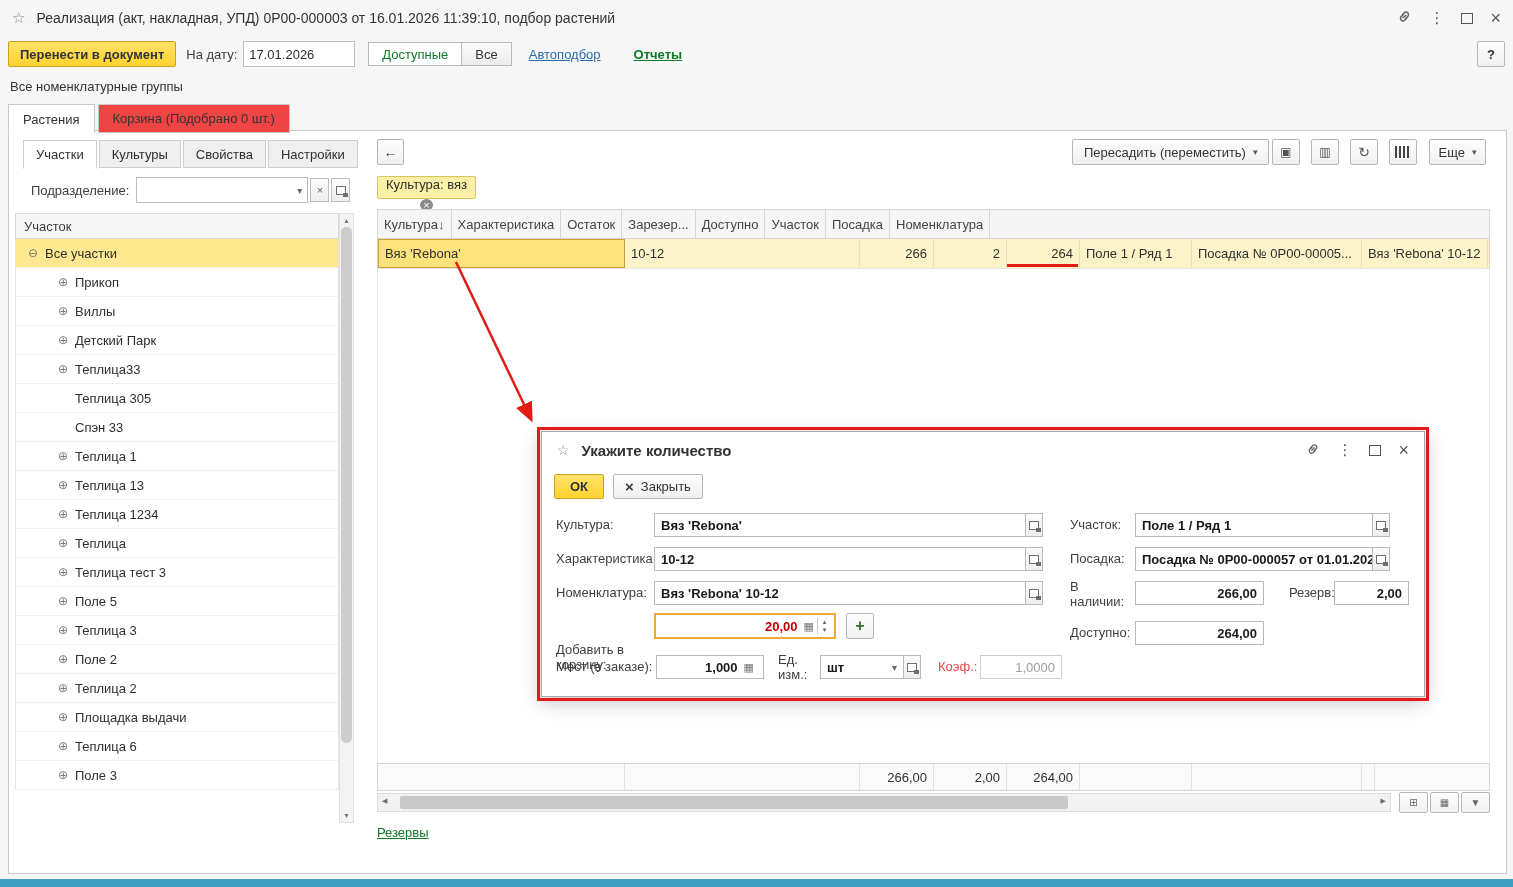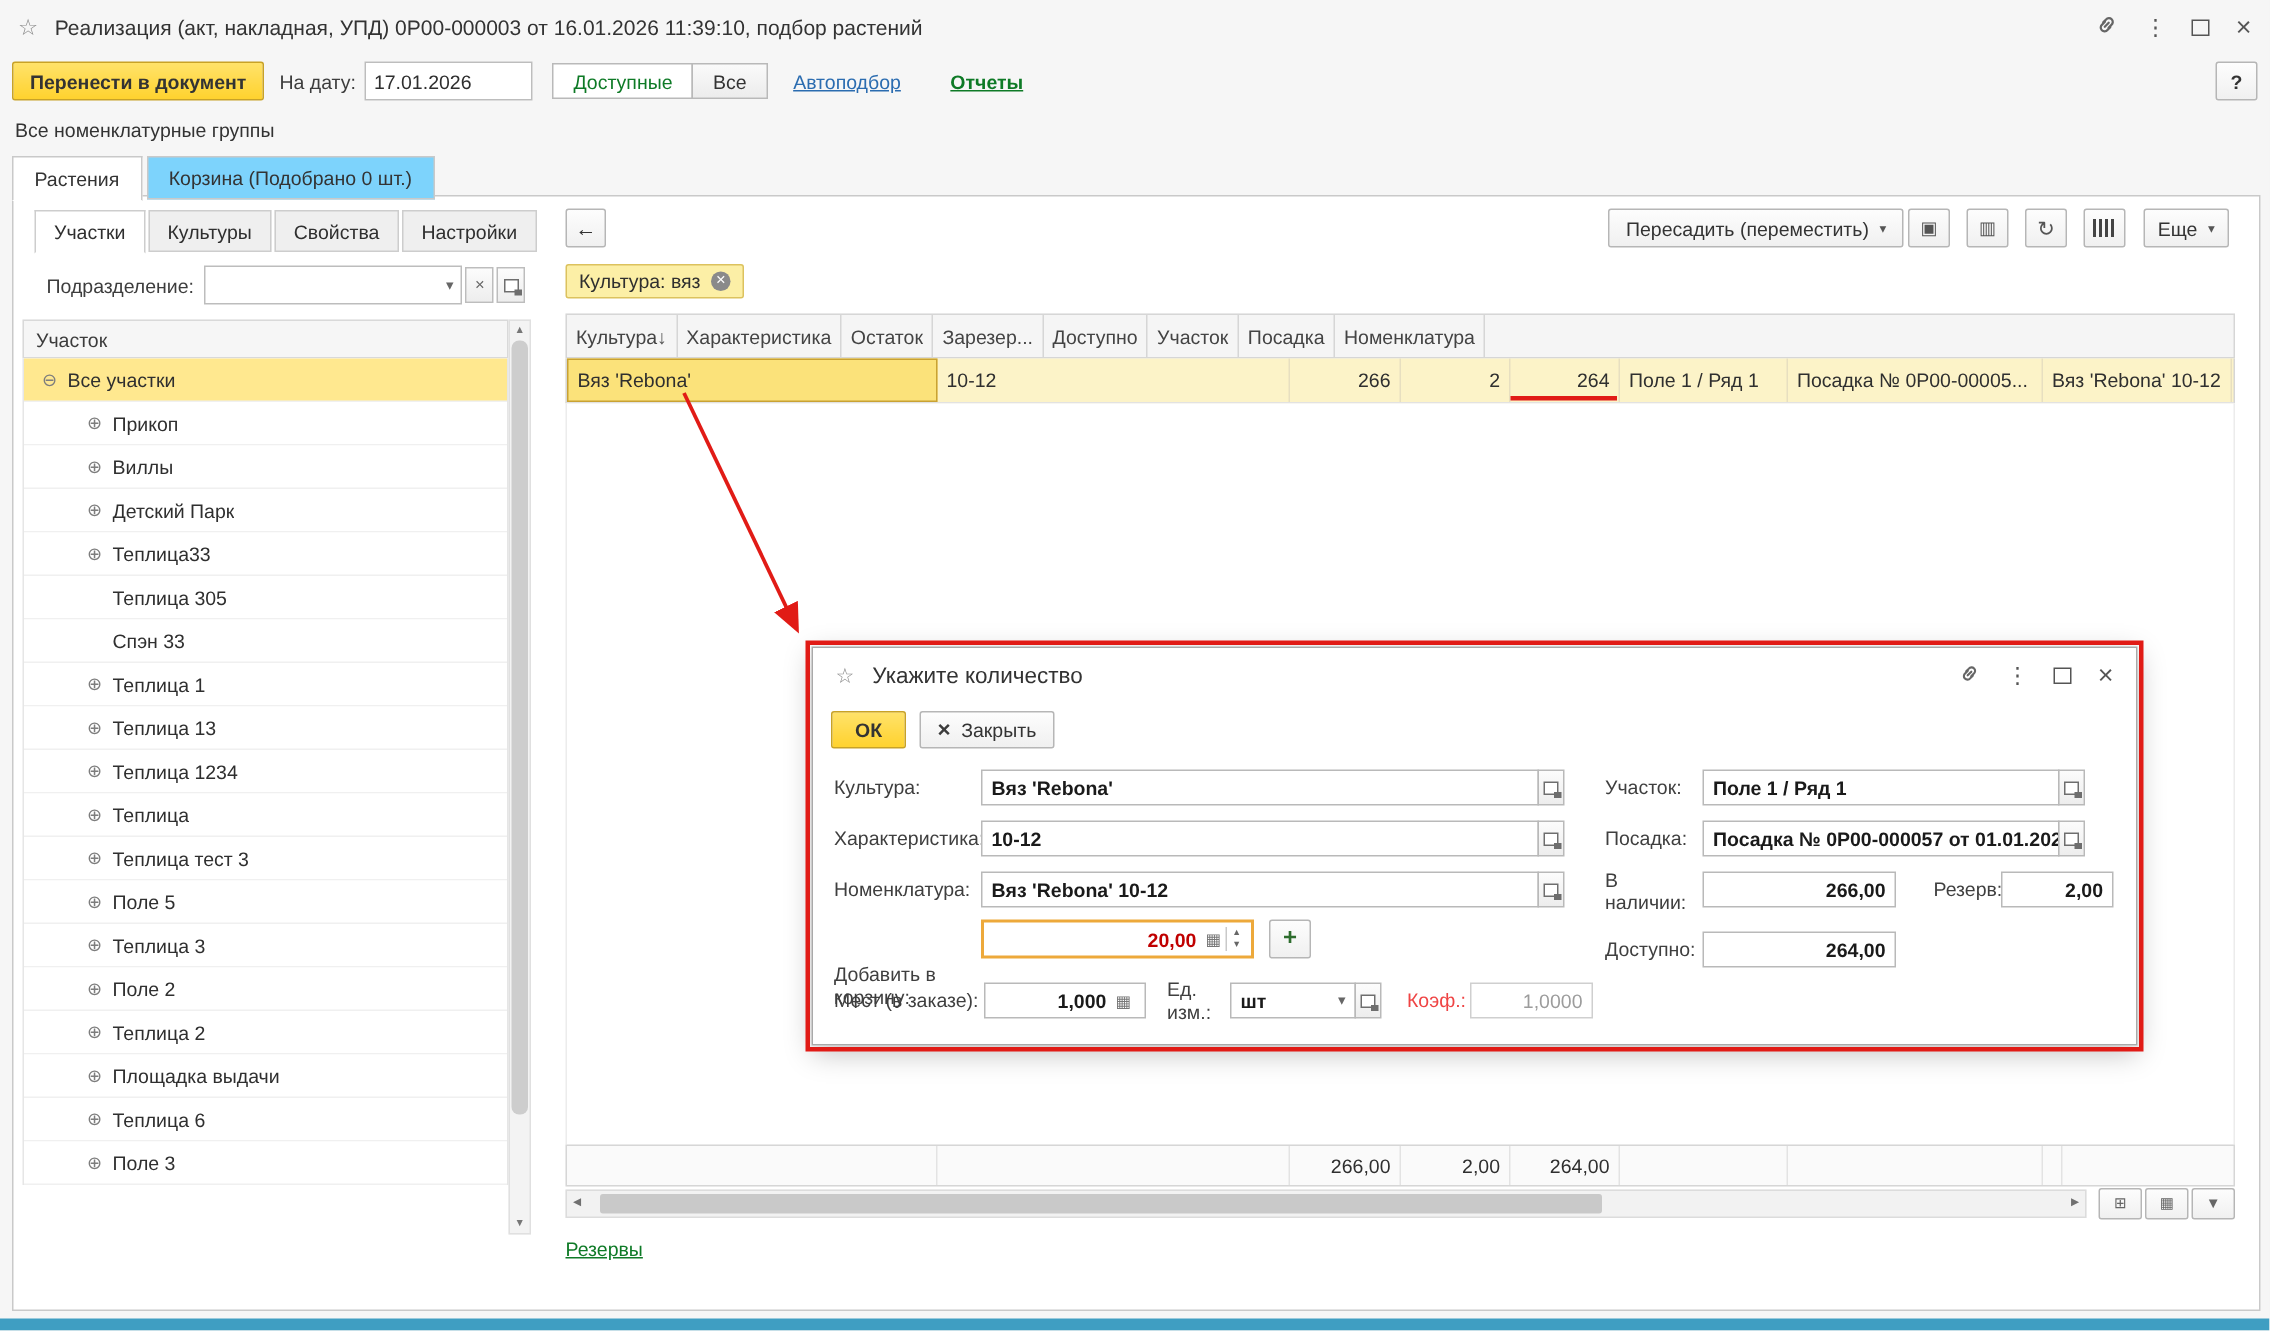--- a/index.html
+++ b/index.html
@@ -31,21 +31,21 @@
   .green{color:#0e7a26;}
   .a-autopick{margin-left:17px;}
   .a-reports{margin-left:33px;font-weight:bold;}
   .help-btn{margin-left:auto;width:28px;font-weight:700;}
   .tb-transfer{margin-right:10px;}
 
   .groups-row{position:absolute;left:10px;top:79px;color:#333;}
 
   
   .tabs-row{position:absolute;left:8px;top:104px;display:flex;z-index:3;}
-  .tab{height:27px;padding:0 14px;display:flex;align-items:center;background:#7dd3fc;border:1px solid #c9c9c9;margin-right:3px;color:#333;}
+  .tab{height:27px;padding:0 14px;display:flex;align-items:center;background:#ef4444;border:1px solid #c9c9c9;margin-right:3px;color:#333;}
   .tab.active{background:#fff;border-bottom-color:#fff;height:28px;}
 
   
   .page{position:absolute;left:8px;top:130px;width:1497px;height:742px;background:#fff;border:1px solid #c9c9c9;}
 
   
   .subtabs{position:absolute;left:14px;top:9px;display:flex;}
   .subtab{height:26px;padding:0 12px;display:flex;align-items:center;background:#efefef;border:1px solid #cdcdcd;margin-right:2px;}
   .subtab.active{background:#fff;border-bottom-color:#fff;height:27px;}
 
@@ -71,21 +71,21 @@
 
   
   .back-btn{position:absolute;left:368px;top:8px;width:27px;height:26px;padding:0;font-size:14px;}
   .move-btn{position:absolute;left:1063px;top:8px;height:26px;}
   .dd2{margin-left:7px;font-size:9px;color:#555;}
   .ib{position:absolute;top:8px;width:28px;height:26px;padding:0;color:#555;font-size:12px;}
   .ib1{left:1263px;} .ib2{left:1302px;} .ib3{left:1341px;font-size:14px;} .ib4{left:1380px;}
   .more-btn{position:absolute;left:1420px;top:8px;height:26px;width:57px;}
   .barcode{width:16px;height:12px;background:repeating-linear-gradient(90deg,#444 0 2px,transparent 2px 4px);}
 
-  .chip{position:absolute;left:368px;top:45px;height:23px;display:flex;align-items:center;gap:7px;background:#fcefa6;border:1px solid #dcc25e;padding:0 8px;border-radius:2px;box-sizing:border-box;}
+  .chip{position:absolute;left:368px;top:45px;height:23px;display:flex;align-items:center;gap:7px;background:#fcefa6;border:1px solid #dcc25e;padding:0 8px;border-radius:2px;box-sizing:border-box;flex-direction:column;}
   .chip-x{width:13px;height:13px;border-radius:50%;background:#8a8a8a;color:#fff;font-size:11px;line-height:12px;text-align:center;}
 
   
   .ptable{position:absolute;left:368px;top:78px;width:1113px;}
   .pt-header{display:flex;height:30px;background:#f5f5f5;border:1px solid #d6d6d6;box-sizing:border-box;}
   .pt-hcell{flex:none;display:flex;align-items:center;padding:0 6px;border-right:1px solid #d6d6d6;box-sizing:border-box;color:#444;overflow:hidden;white-space:nowrap;}
   .sort{display:none;}
   .sort.show{display:inline;margin-left:auto;color:#555;}
   .c1{width:247px;} .c2{width:235px;} .c3{width:74px;} .c4{width:73px;} .c5{width:73px;} .c6{width:112px;} .c7{width:170px;} .c8{flex:1 1 auto;min-width:0;}
   .pt-row{display:flex;height:30px;border-left:1px solid #d6d6d6;border-right:1px solid #d6d6d6;border-bottom:1px solid #e2e2e2;background:#fcf3c8;box-sizing:border-box;}
@@ -106,21 +106,21 @@
 
   
   .avail-underline{position:absolute;left:1007px;top:264px;width:71px;height:3px;background:#e11b16;z-index:6;}
   .arrow-svg{position:absolute;left:0;top:0;z-index:32;pointer-events:none;}
   .ann-rect{position:absolute;left:537px;top:427px;width:892px;height:274px;border:3px solid #e11b16;box-sizing:border-box;z-index:33;pointer-events:none;}
 
   
   .modal{position:absolute;left:541px;top:431px;width:884px;height:266px;background:#fff;border:1px solid #a9a9a9;box-shadow:0 5px 18px rgba(0,0,0,.25);z-index:30;box-sizing:border-box;}
   .m-tb{position:absolute;left:0;top:0;right:0;height:36px;display:flex;align-items:center;padding:0 15px;}
   .m-star{color:#8a8a8a;font-size:14px;margin-right:12px;}
-  .m-title{font-size:15px;font-weight:400;color:#333;}
+  .m-title{font-size:15px;font-weight:700;color:#333;}
   .m-icons{margin-left:auto;display:flex;align-items:center;gap:17px;color:#555;}
   .m-btns{position:absolute;left:12px;top:42px;display:flex;gap:9px;}
   .ok-btn{height:25px;padding:0 15px;}
   .cl-btn{height:25px;padding:0 11px;display:flex;gap:7px;align-items:center;}
   .xmark{font-size:15px;color:#3c3c3c;font-weight:700;}
 
   .m-label{position:absolute;color:#3f3f3f;line-height:15px;}
   .fld{position:absolute;display:flex;align-items:stretch;}
   .finput{border:1px solid #b9b9b9;background:#fff;height:24px;display:flex;align-items:center;padding:0 6px;font-weight:700;color:#1a1a1a;white-space:nowrap;overflow:hidden;box-sizing:border-box;}
   .fpick{width:18px;height:24px;margin-left:-1px;border:1px solid #b9b9b9;background:linear-gradient(#fcfcfc,#ededed);display:flex;align-items:center;justify-content:center;padding:0;box-sizing:border-box;}

